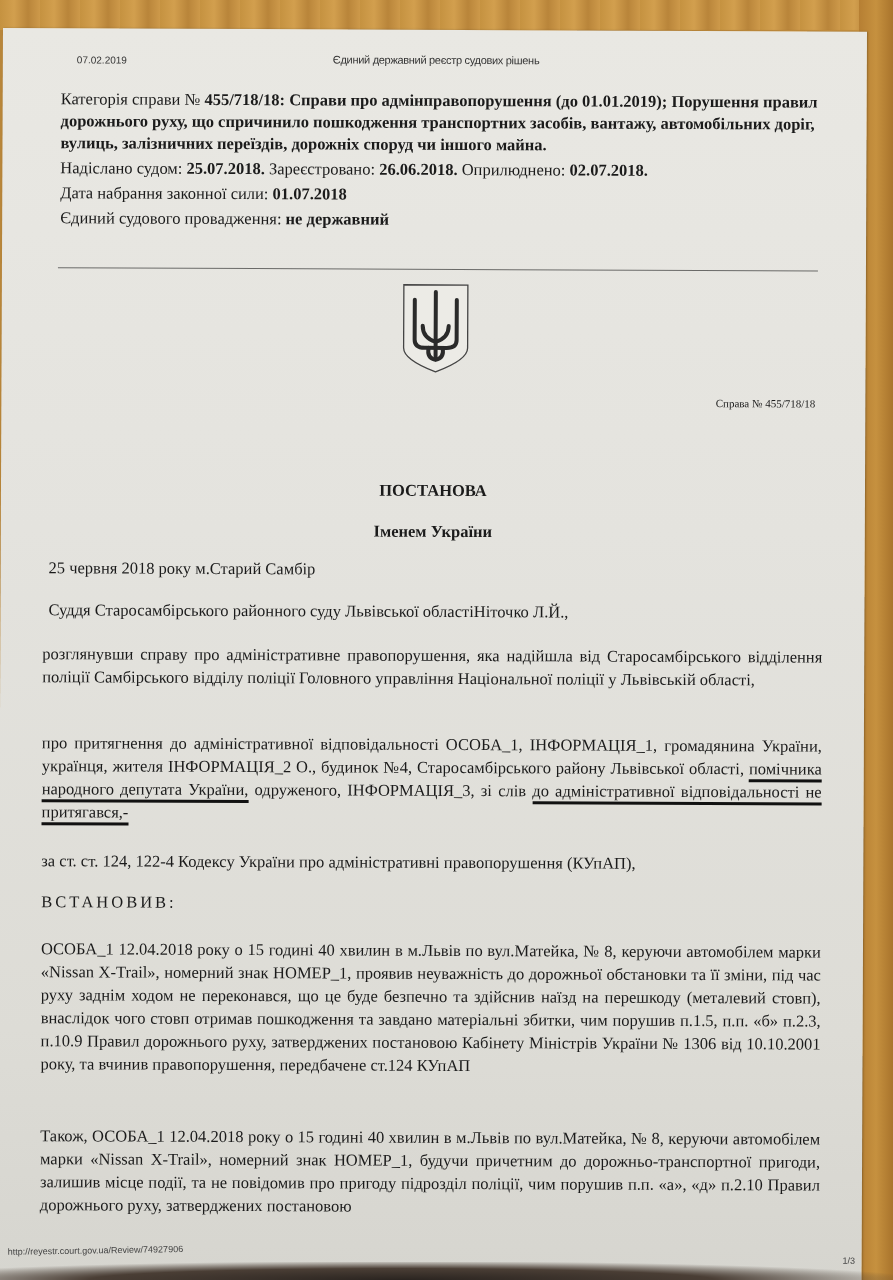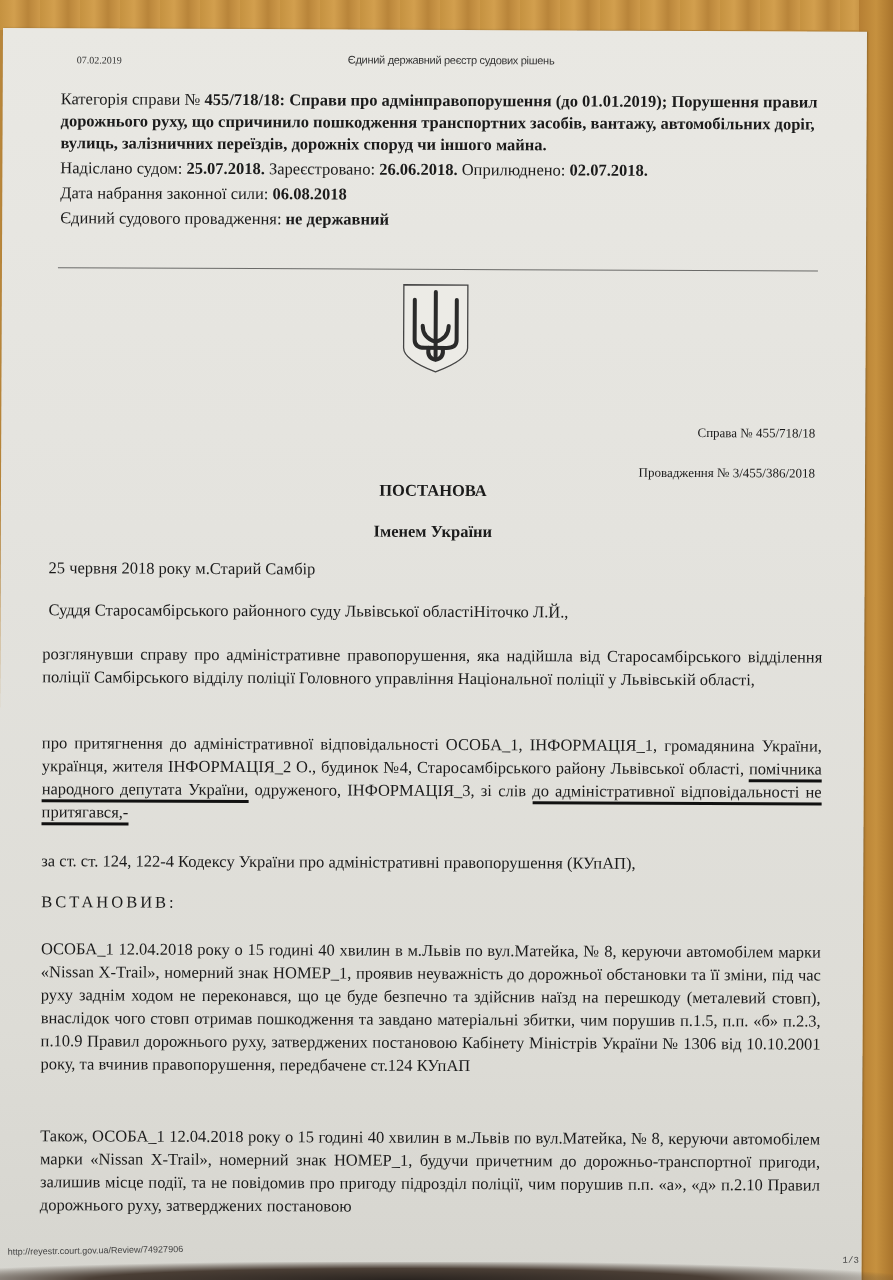--- a/index.html
+++ b/index.html
@@ -20,77 +20,76 @@
       position: absolute; left: 3px; top: 28px; width: 864px; height: 1252px;
       background: linear-gradient(180deg, #e9e8e3 0%, #e4e3de 40%, #dddcd6 80%, #d6d5cf 100%);
       box-shadow: 1px 0 2px rgba(0,0,0,0.25);
       transform: rotate(0.25deg);
       transform-origin: top left;
     }
     .bottom-shadow {
       position: absolute; left: 0; top: 1262px; width: 893px; height: 18px;
       background: radial-gradient(ellipse at 45% 100%, #2a2420 0%, #4a3e35 45%, rgba(0,0,0,0) 75%);
     }
-    .hdr-date { position: absolute; left: 38px; top: 26px; font-family: Liberation Serif, serif; font-size: 10px; color: #333; padding-left: 36px; }
-    .hdr-title { position: absolute; left: 345px; top: 24px; font-family: "Liberation Sans", sans-serif; font-size: 11px; color: #333; letter-spacing: -0.3px; }
+    .hdr-date { position: absolute; left: 38px; top: 26px; font-family: Liberation Sans, sans-serif; font-size: 10px; color: #333; padding-left: 36px; }
+    .hdr-title { position: absolute; left: 330px; top: 24px; font-family: "Liberation Sans", sans-serif; font-size: 11px; color: #333; letter-spacing: -0.3px; }
     .meta { position: absolute; left: 58px; top: 60px; width: 760px; font-size: 16.5px; line-height: 22px; color: #1b1b1b; }
     .meta p { margin: 0; }
     .meta b { font-weight: bold; }
     .meta .row { margin-top: 3px; }
     .rule { position: absolute; left: 56px; top: 239px; width: 760px; height: 1px; background: #6a6a68; }
     .emblem { position: absolute; left: 399px; top: 252px; width: 70px; height: 92px; }
-    .right-line { position: absolute; right: 50px; font-size: 13px; color: #1b1b1b; margin-top: 28px; }
+    .right-line { position: absolute; right: 50px; font-size: 11px; color: #1b1b1b; }
     .center-line { position: absolute; left: 0; width: 864px; text-align: center; font-size: 16.5px; font-weight: bold; color: #1b1b1b; }
     .line { position: absolute; left: 48px; font-size: 16.5px; color: #1b1b1b; }
     .para { position: absolute; left: 42px; width: 780px; font-size: 16.5px; line-height: 23px; color: #1b1b1b; text-align: justify; }
     .para p { margin: 0; }
     .heading { position: absolute; left: 42px; font-size: 16.5px; font-weight: normal; letter-spacing: 3px; color: #1b1b1b; }
     .ul-mark { border-bottom: 3px solid #111; padding-bottom: 1px; }
     .footer-url { position: absolute; left: 10px; top: 1217px; font-family: "Liberation Sans", sans-serif; font-size: 9px; color: #444; transform: rotate(-1.2deg); }
-    .footer-page { position: absolute; left: 845px; top: 1224px; font-family: Liberation Mono, monospace; font-size: 9px; color: #444; }
+    .footer-page { position: absolute; left: 845px; top: 1224px; font-family: Liberation Sans, sans-serif; font-size: 9px; color: #444; }
   </style>
 </head>
 <body>
 
 <div class="wood-top"></div>
 <div class="wood-right"></div>
 
 <div class="paper">
   <div class="hdr-date">07.02.2019</div>
   <div class="hdr-title">Єдиний державний реєстр судових рішень</div>
 
   <div class="meta">
     <p>
       <span>Категорія справи № </span><b>455/718/18: Справи про адмінправопорушення (до 01.01.2019); Порушення правил дорожнього руху, що спричинило пошкодження транспортних засобів, вантажу, автомобільних доріг, вулиць, залізничних переїздів, дорожніх споруд чи іншого майна.</b>
     </p>
     <p class="row">
       <span>Надіслано судом: </span><b>25.07.2018.</b><span> Зареєстровано: </span><b>26.06.2018.</b><span> Оприлюднено: </span><b>02.07.2018.</b>
     </p>
     <p class="row">
-      <span>Дата набрання законної сили: </span><b>06.08.2018</b>
+      <span>Дата набрання законної сили: </span><b>01.07.2018</b>
     </p>
     <p class="row">
       <span>Єдиний судового провадження: </span><b>не державний</b>
     </p>
   </div>
 
   <div class="rule"></div>
 
   <svg class="emblem" viewBox="0 0 70 92">
     <path d="M3 3 H67 V66 Q67 78 35 90 Q3 78 3 66 Z" fill="#ecebe6" stroke="#444" stroke-width="1.3"></path>
     <g fill="none" stroke="#2a2a2a" stroke-width="4" stroke-linejoin="round" stroke-linecap="round">
       <path d="M35 10 L35 76"></path>
       <path d="M14 18 L14 58 Q14 66 24 66 L46 66 Q56 66 56 58 L56 18"></path>
       <path d="M22 44 Q22 56 35 60 Q48 56 48 44"></path>
       <path d="M28 66 Q26 76 35 78 Q44 76 42 66"></path>
     </g>
   </svg>
 
   <div class="right-line" style="top:366px">Справа № 455/718/18</div>
-  <div class="right-line" style="top:406px">Провадження № 3/455/386/2018</div>
 
   <div class="center-line" style="top:451px">ПОСТАНОВА</div>
   <div class="center-line" style="top:492px">Іменем України</div>
 
   <div class="line" style="top:530px">25 червня 2018 року м.Старий Самбір</div>
   <div class="line" style="top:572px">Суддя Старосамбірського районного суду Львівської областіНіточко Л.Й.,</div>
 
   <div class="para" style="top:614px">
     <p>розглянувши справу про адміністративне правопорушення, яка надійшла від Старосамбірського відділення поліції Самбірського відділу поліції Головного управління Національної поліції у Львівській області,</p>
   </div>

